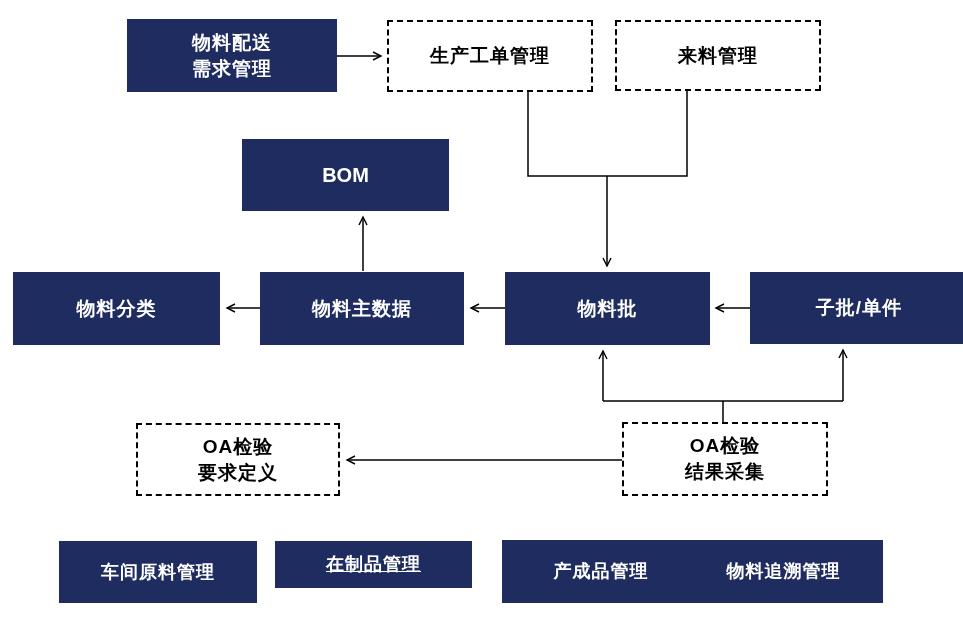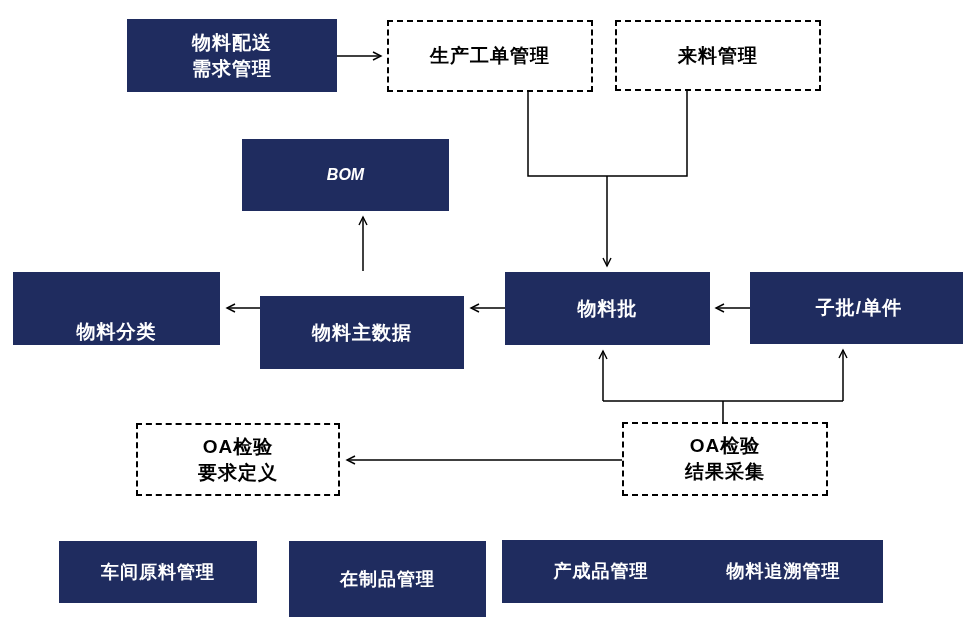--- a/index.html
+++ b/index.html
@@ -32,21 +32,21 @@
     font-size:19px;
     letter-spacing:1px;
   }
   .dashed{
     background:var(--bg);
     border:2px dashed var(--line);
     color:var(--dashed-text);
     font-size:19px;
     letter-spacing:1px;
   }
-  .bom-label{font-size:16px;letter-spacing:0;font-style:italic;}
+  .bom-label{font-size:20px;letter-spacing:0;}
   .bottom{font-size:18px;}
   svg.connectors{
     position:absolute;left:0;top:0;
     pointer-events:none;
   }
   svg.connectors *{stroke:var(--line);}
 </style>
 </head>
 <body>
 
@@ -83,25 +83,25 @@
   </div>
 
   <div class="node dashed" style="left:615px;top:20px;width:206px;height:71px;">
     <div>来料管理</div>
   </div>
 
   <div class="node solid" style="left:242px;top:139px;width:207px;height:72px;">
     <div class="bom-label">BOM</div>
   </div>
 
-  <div class="node solid" style="left:13px;top:272px;width:207px;height:73px;justify-content:flex-end;">
+  <div class="node solid" style="left:13px;top:272px;width:207px;height:73px;">
     <div>物料分类</div>
   </div>
 
-  <div class="node solid" style="left:260px;top:272px;width:204px;height:73px;margin-top:24px;">
+  <div class="node solid" style="left:260px;top:272px;width:204px;height:73px;">
     <div>物料主数据</div>
   </div>
 
   <div class="node solid" style="left:505px;top:272px;width:205px;height:73px;">
     <div>物料批</div>
   </div>
 
   <div class="node solid" style="left:750px;top:272px;width:218px;height:72px;">
     <div>子批/单件</div>
   </div>
@@ -113,21 +113,21 @@
 
   <div class="node dashed" style="left:622px;top:422px;width:206px;height:74px;">
     <div>OA检验</div>
     <div>结果采集</div>
   </div>
 
   <div class="node solid bottom" style="left:59px;top:541px;width:198px;height:62px;">
     <div>车间原料管理</div>
   </div>
 
-  <div class="node solid bottom" style="left:289px;top:541px;width:197px;height:76px;">
+  <div class="node solid bottom" style="left:275px;top:541px;width:197px;height:47px;text-decoration:underline;">
     <div>在制品管理</div>
   </div>
 
   <div class="node solid bottom" style="left:502px;top:540px;width:198px;height:63px;">
     <div>产成品管理</div>
   </div>
 
   <div class="node solid bottom" style="left:684px;top:540px;width:199px;height:63px;">
     <div>物料追溯管理</div>
   </div>

